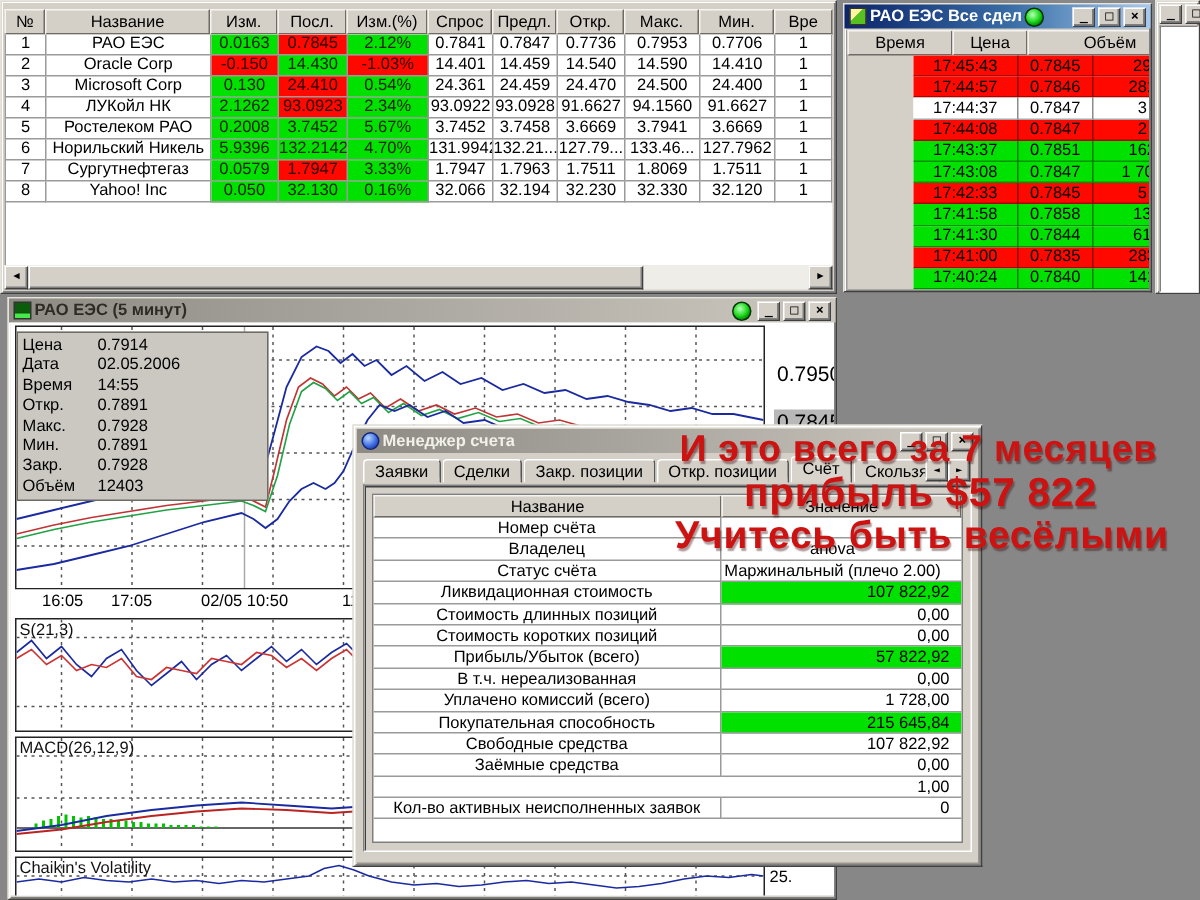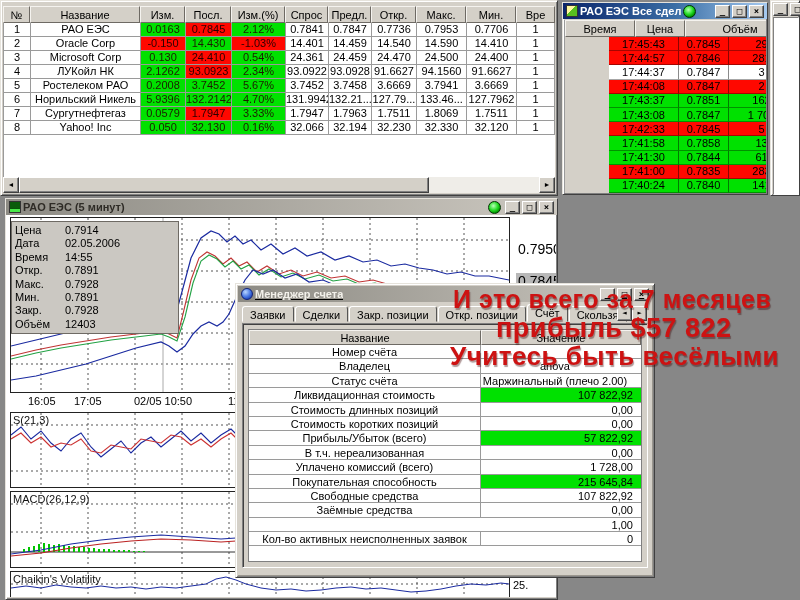--- a/index.html
+++ b/index.html
@@ -551,21 +551,21 @@
           <path d="M30 0V26 M77 0V26 M124 0V26 M171 0V26 M218 0V26 M265 0V26 M312 0V26 M359 0V26 M406 0V26 M453 0V26" stroke="#555" stroke-width="1" stroke-dasharray="2,3" fill="none"></path>
           <path d="M0 12H498" stroke="#555" stroke-width="1" stroke-dasharray="2,3" fill="none"></path>
           <polyline fill="none" stroke="#1a2aa0" stroke-width="1" points="0,16 15,14 30,16 45,13 60,15 75,16 90,14 105,16 120,15 135,17 150,15 165,16 180,14 195,12 205,7 215,5 225,8 235,12 250,16 265,18 280,17 295,19 310,18 325,16 340,15 355,17 370,16 385,18 400,20 415,19 430,17 445,14 460,12 475,13 490,11 498,12"></polyline>
         </svg>
       </div>
       <span class="chaikin-val">25.</span>
     </div>
   </section>
 
   <section class="win" id="mgr-win">
-    <div class="titlebar inactive" style="margin:2px 2px 0 2px;text-decoration:underline;">
+    <div class="titlebar inactive" style="margin:2px 2px 0 2px;">
       <div class="app-icon icon-sphere"></div>
       <div class="title-text lite">Менеджер счета</div>
       <div class="tspacer"></div>
       <div class="tbtn">_</div>
       <div class="tbtn">□</div>
       <div class="tbtn">×</div>
     </div>
     <div class="mtabs">
 
         <div class="tab">Заявки</div>

